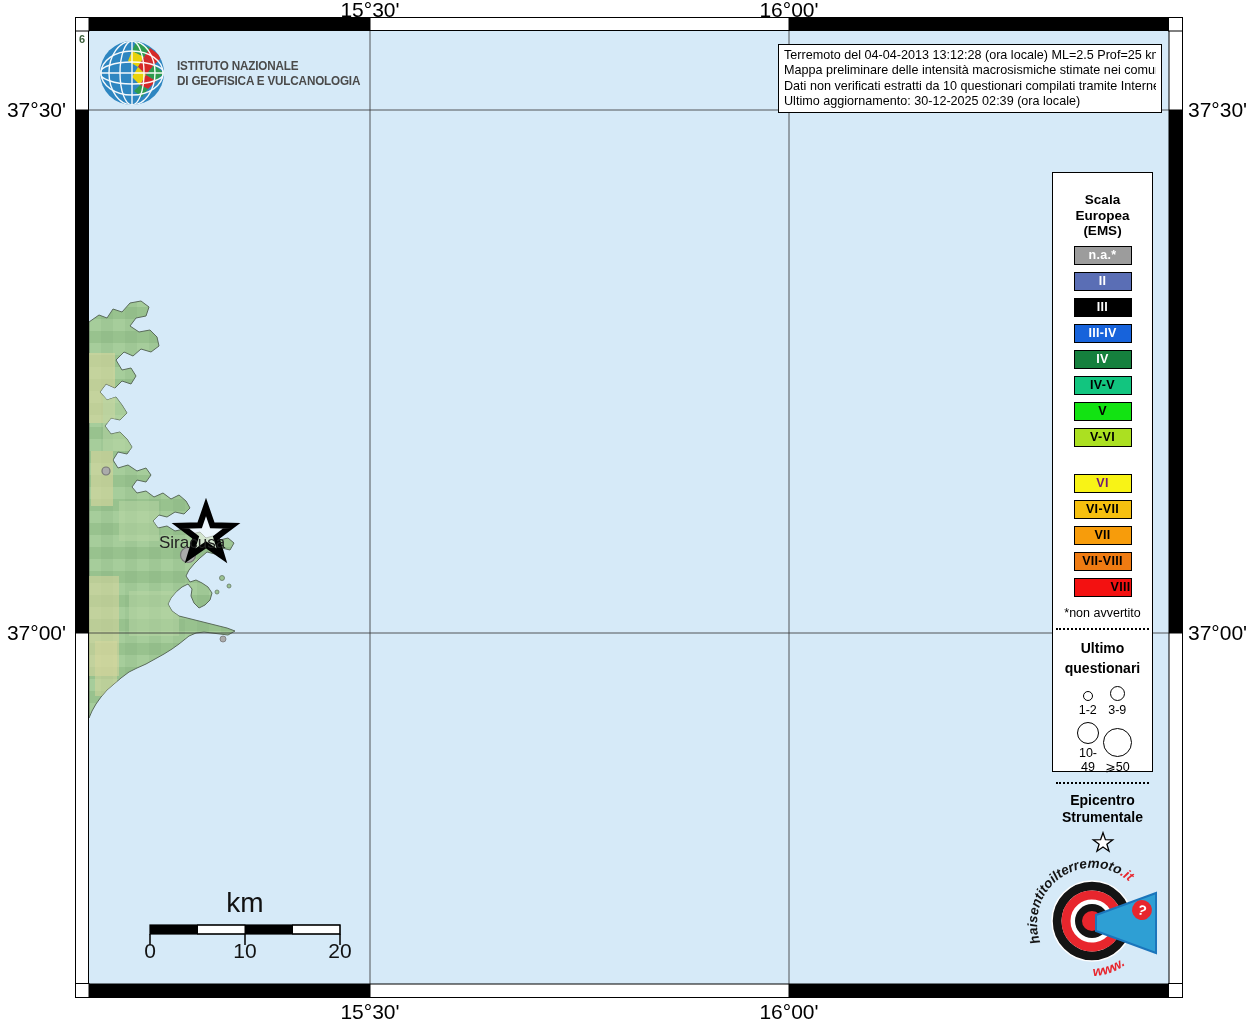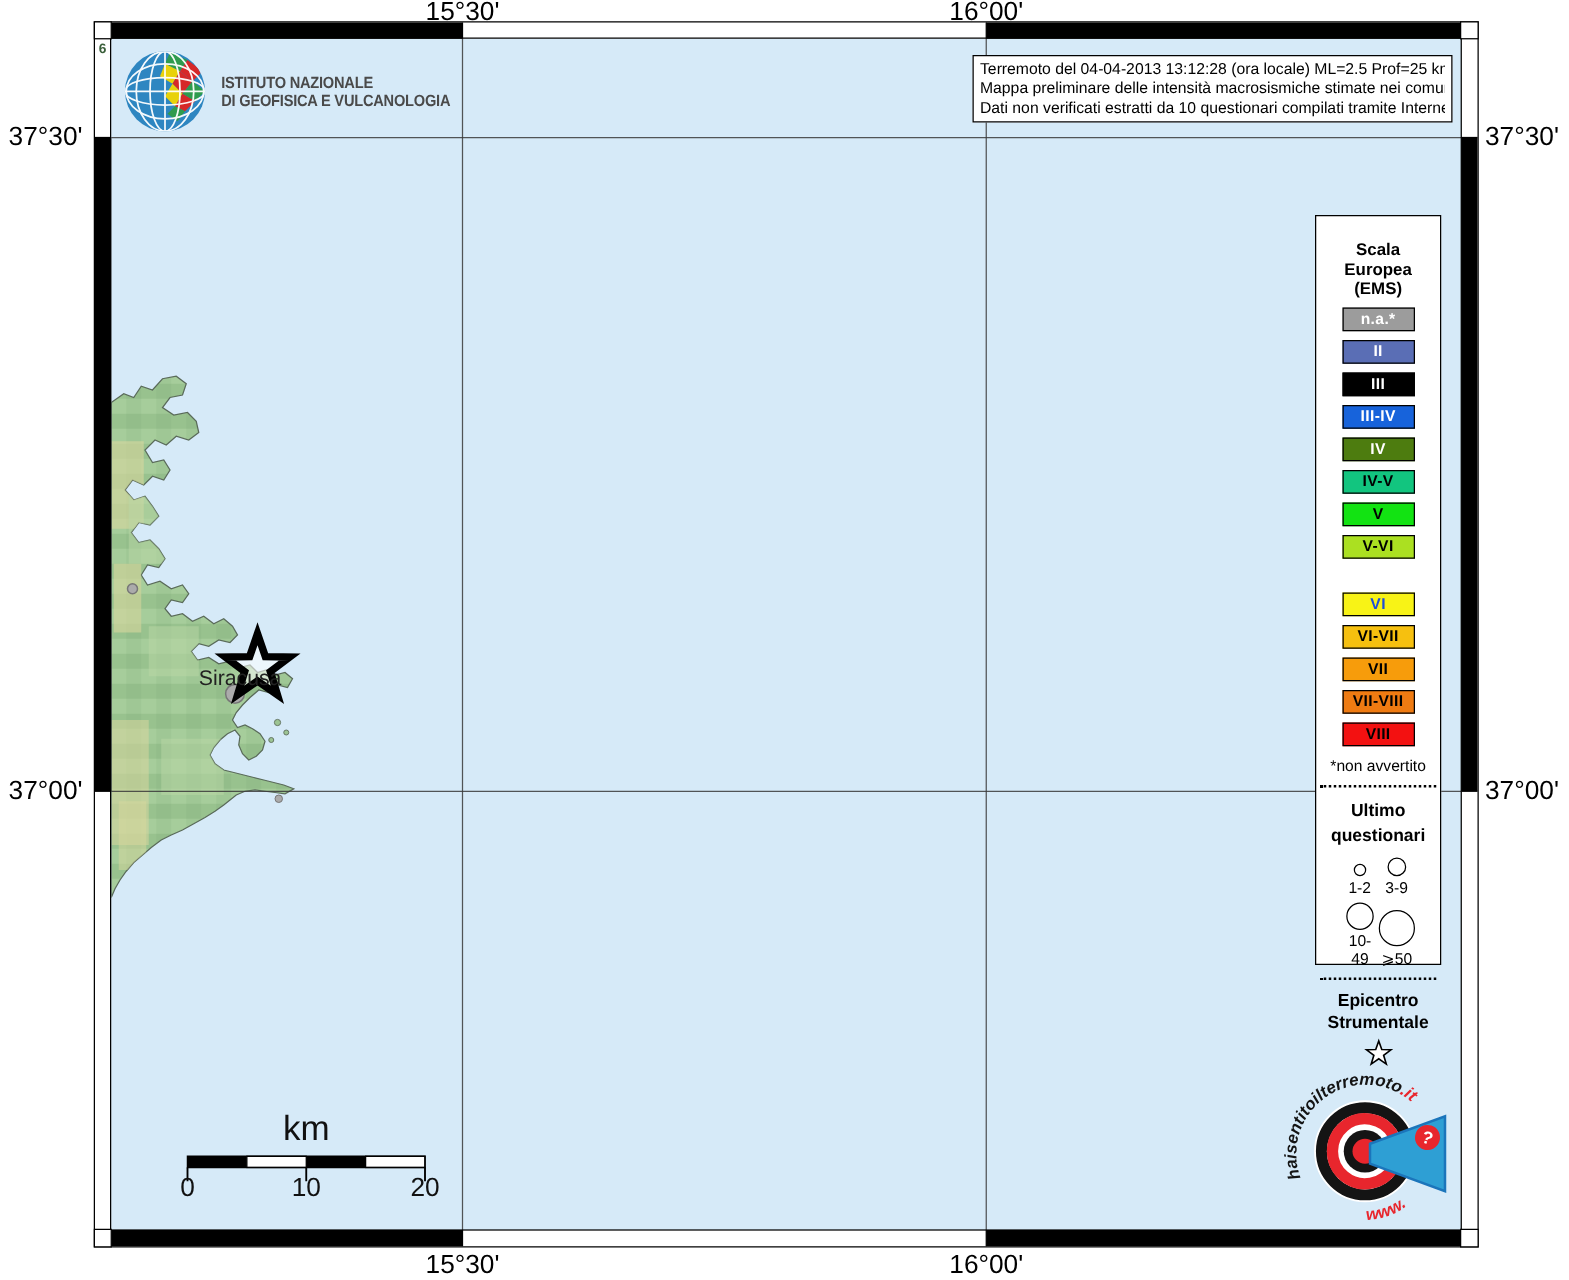--- a/index.html
+++ b/index.html
@@ -177,41 +177,42 @@
       <div class="ingv-text">
         <div>ISTITUTO NAZIONALE</div>
         <div>DI GEOFISICA E VULCANOLOGIA</div>
       </div>
     </div>
 
     <div class="info-box">
       <div>Terremoto del 04-04-2013 13:12:28 (ora locale) ML=2.5 Prof=25 km</div>
       <div>Mappa preliminare delle intensità macrosismiche stimate nei comuni</div>
       <div>Dati non verificati estratti da 10 questionari compilati tramite Internet.</div>
+      <div>Ultimo aggiornamento: 30-12-2025 02:39 (ora locale)</div>
     </div>
 
     <div class="legend">
       <div class="legend-title">
         <div>Scala</div>
         <div>Europea</div>
         <div>(EMS)</div>
       </div>
       <div class="chip" style="background-color: rgb(156, 156, 156); color: rgb(255, 255, 255);">n.a.*</div>
       <div class="chip" style="background-color: rgb(90, 110, 181); color: rgb(255, 255, 255);">II</div>
       <div class="chip" style="background-color: #000000; color: rgb(255, 255, 255);">III</div>
       <div class="chip" style="background-color: rgb(23, 99, 219); color: rgb(255, 255, 255);">III-IV</div>
-      <div class="chip" style="background-color: #4d7c0f; color: rgb(255, 255, 255);">IV</div>
+      <div class="chip" style="background-color: #15803d; color: rgb(255, 255, 255);">IV</div>
       <div class="chip" style="background-color: rgb(18, 197, 127); color: rgb(0, 0, 0);">IV-V</div>
       <div class="chip" style="background-color: rgb(18, 227, 18); color: rgb(0, 0, 0);">V</div>
       <div class="chip" style="background-color: rgb(171, 224, 33); color: rgb(0, 0, 0);">V-VI</div>
-      <div class="chip" style="background-color: rgb(248, 243, 22); color: #1d4ed8; margin-top: 27px;">VI</div>
+      <div class="chip" style="background-color: rgb(248, 243, 22); color: #701a75; margin-top: 27px;">VI</div>
       <div class="chip" style="background-color: rgb(246, 192, 15); color: rgb(0, 0, 0);">VI-VII</div>
       <div class="chip" style="background-color: rgb(247, 156, 11); color: rgb(0, 0, 0);">VII</div>
       <div class="chip" style="background-color: rgb(239, 123, 18); color: rgb(0, 0, 0);">VII-VIII</div>
-      <div class="chip" style="background-color: rgb(243, 17, 17); color: rgb(0, 0, 0);">VIII</div>
+      <div class="chip" style="background-color: rgb(243, 17, 17); color: rgb(0, 0, 0); text-align: right;">VIII</div>
       <div class="legend-footnote">*non avvertito</div>
       <hr class="dotted-sep">
       <div class="q-title">
         <div>Ultimo</div>
         <div>questionari</div>
       </div>
       <div class="q-grid" style="margin-top:8px;">
         <div class="q-cell">
           <span class="q-circle d8"></span>
           <span class="q-label">1-2</span>

